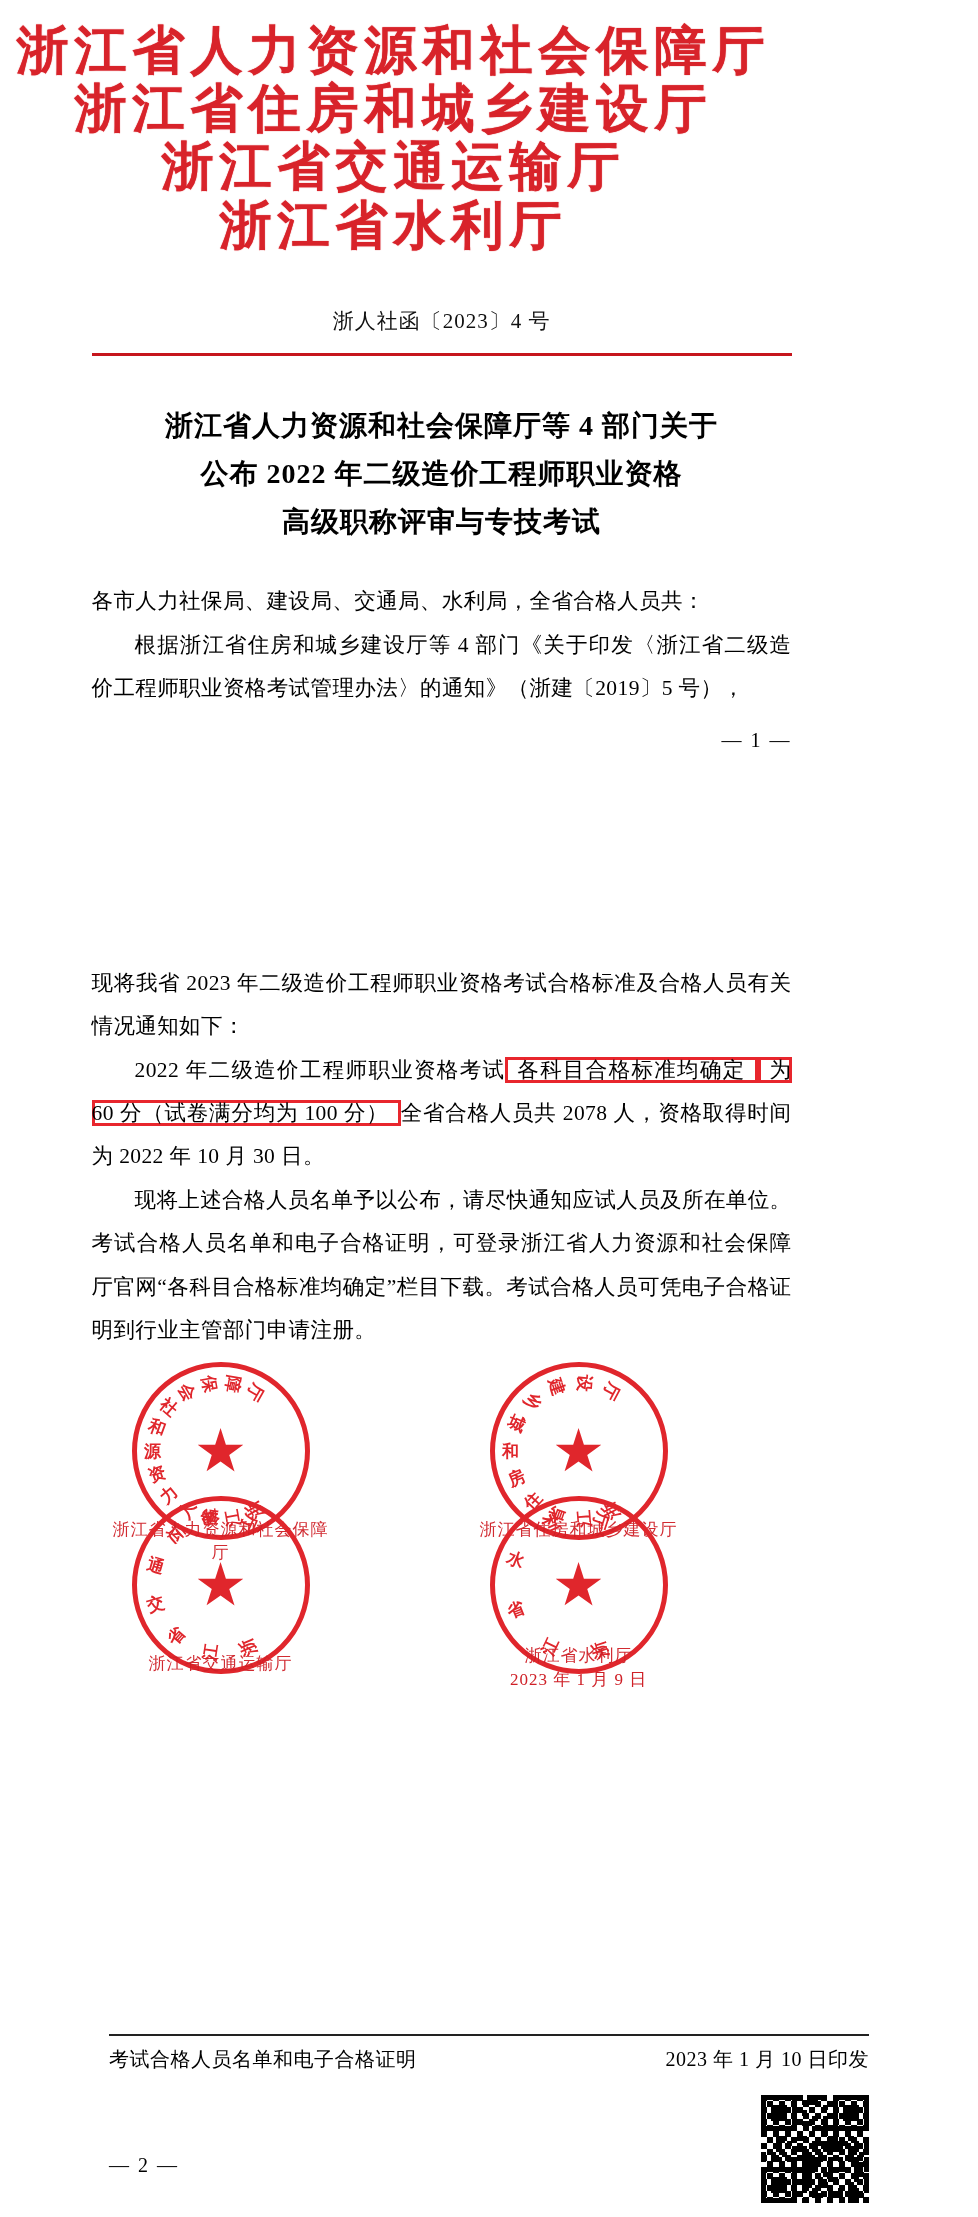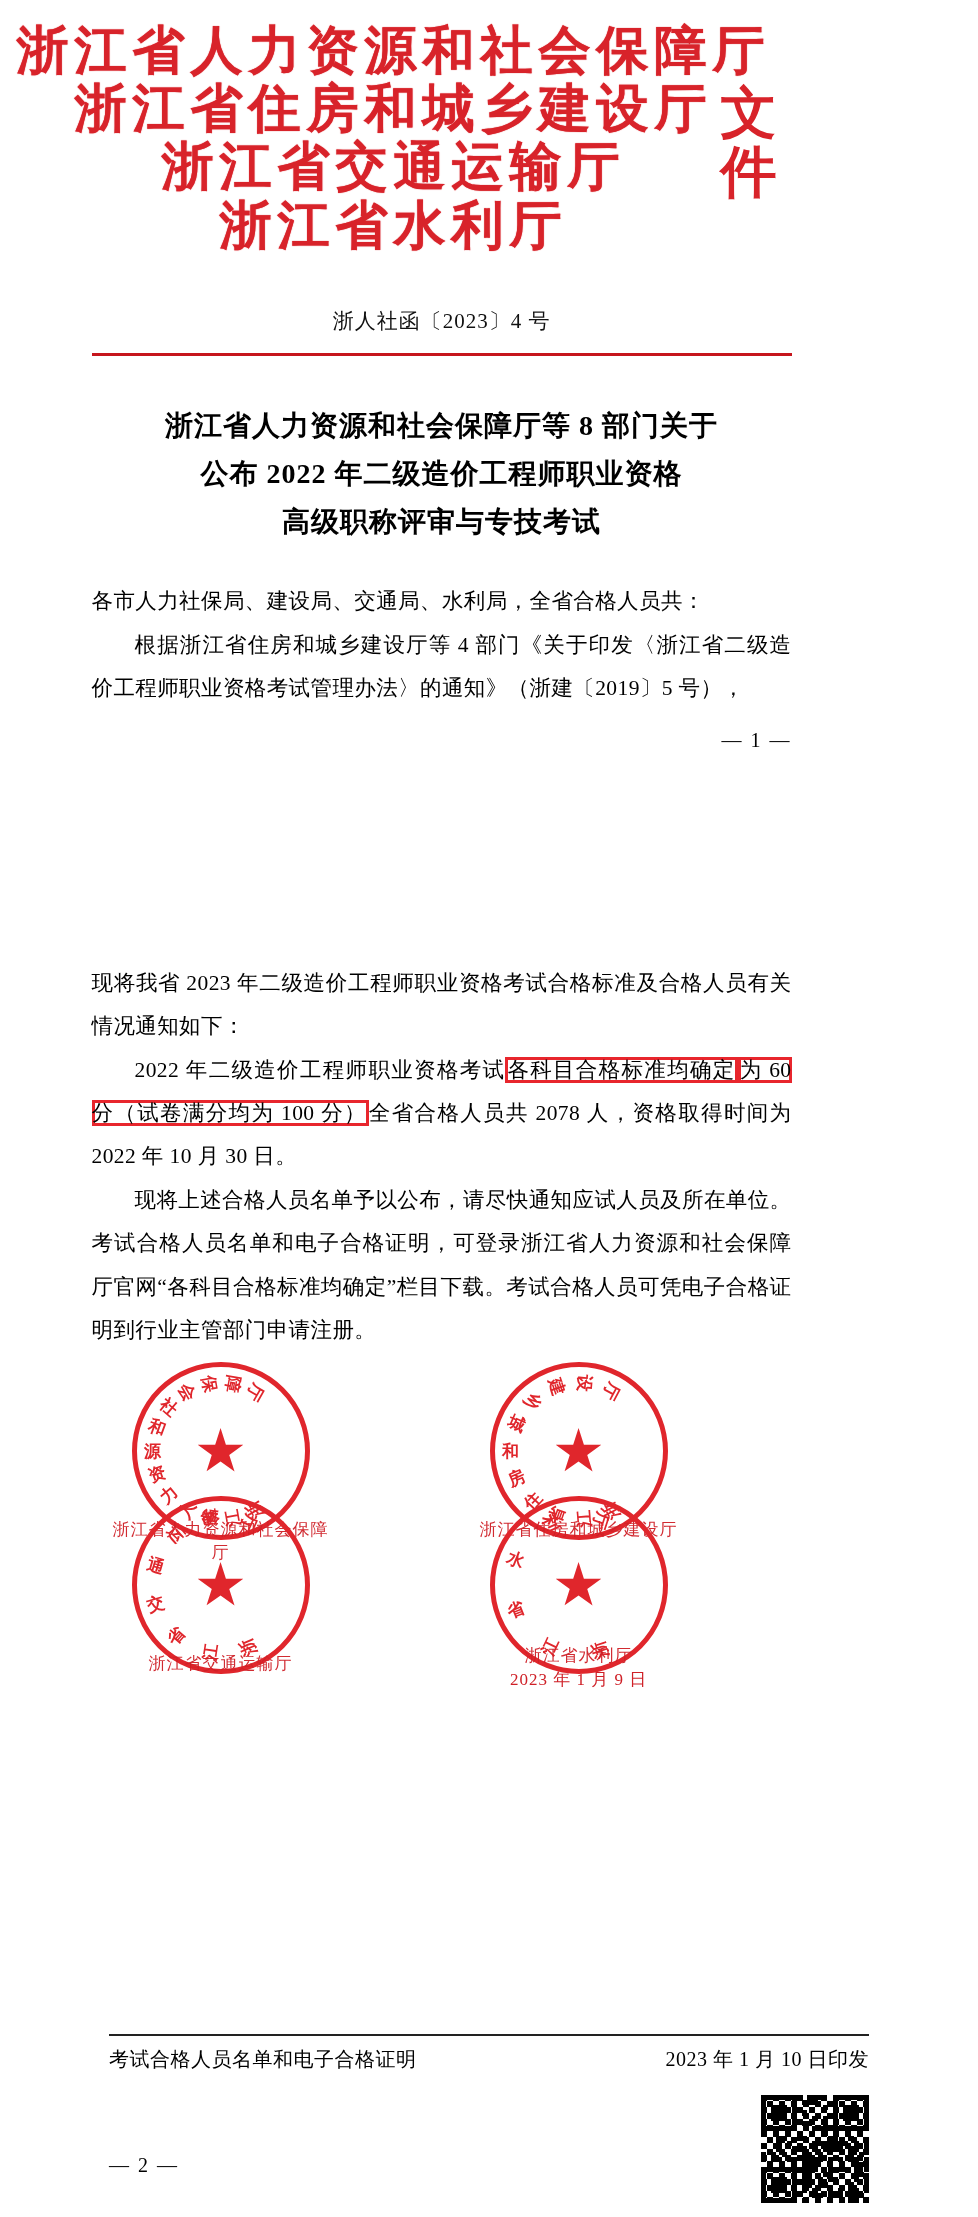--- a/index.html
+++ b/index.html
@@ -115,21 +115,21 @@
 
   .gap-break {
     height: 176px;
   }
 
   
   .hl {
     position: relative;
     display: inline;
     box-shadow: inset 0 0 0 3px #e8262d;
-    padding: 1px 2px;
+    padding: 1px 12px;
   }
 
   
   .seals {
     width: 700px;
     margin: 6px auto 0 auto;
     position: relative;
     height: 300px;
   }
   .seal {
@@ -249,29 +249,28 @@
         <div class="lh-row">
             <div class="lh-line">浙江省住房和城乡建设厅</div>
           </div>
         <div class="lh-row">
             <div class="lh-line">浙江省交通运输厅</div>
           </div>
         <div class="lh-row">
             <div class="lh-line">浙江省水利厅</div>
           </div>
       </div>
-      <div class="lh-doc">文件</div>
     </div>
   </div>
 
   <div class="docnum">浙人社函〔2023〕4 号</div>
   <div class="red-rule"></div>
 
   <div class="doc-title">
-    <div>浙江省人力资源和社会保障厅等 8 部门关于</div>
+    <div>浙江省人力资源和社会保障厅等 4 部门关于</div>
     <div>公布 2022 年二级造价工程师职业资格</div>
     <div>高级职称评审与专技考试</div>
   </div>
 
   <div class="body-block">
     <p>各市人力社保局、建设局、交通局、水利局，全省合格人员共：</p>
     <p class="indent">根据浙江省住房和城乡建设厅等 4 部门《关于印发〈浙江省二级造价工程师职业资格考试管理办法〉的通知》（浙建〔2019〕5 号），</p>
   </div>
   <div class="pagemark">— 1 —</div>
 

